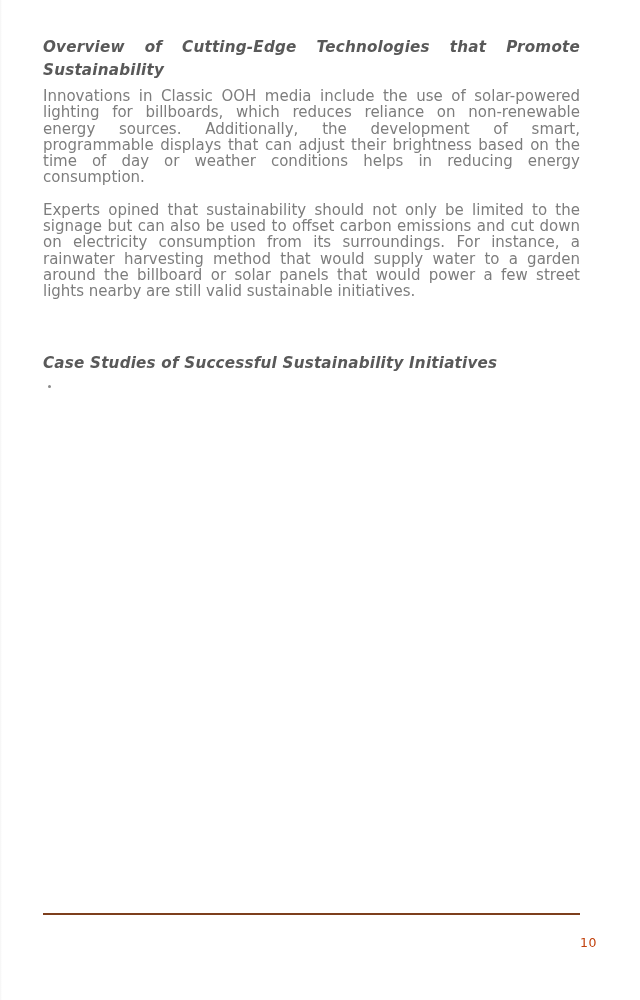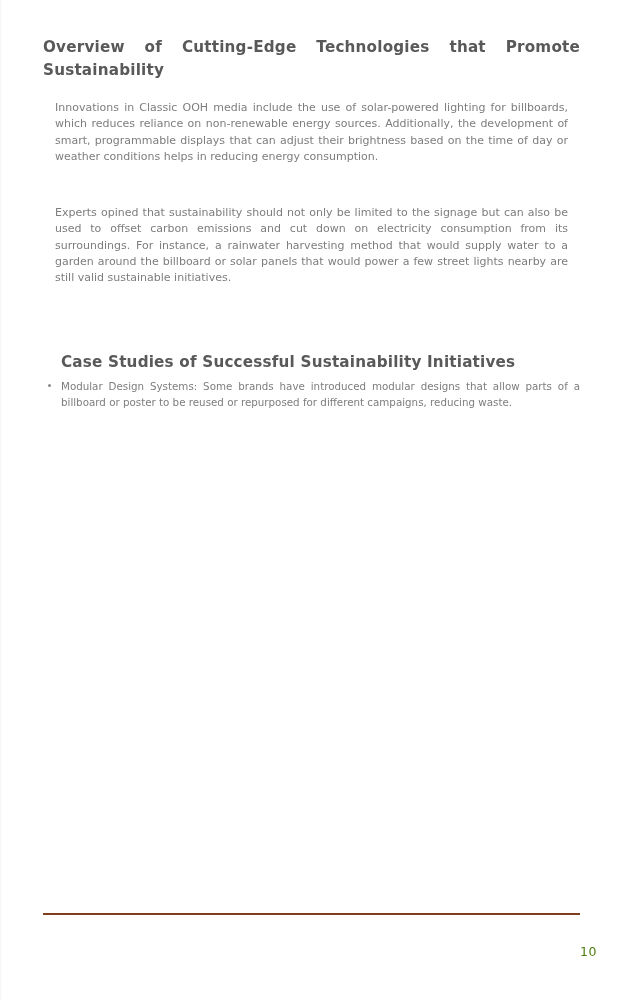--- a/index.html
+++ b/index.html
@@ -25,29 +25,29 @@
   h2.section-heading {
     margin: 0;
     padding: 0;
     font-size: 15.2px;
     font-weight: bold;
     line-height: 23px;
     color: #595959;
     text-align: justify;
     text-align-last: left;
     letter-spacing: 0.2px;
+    font-style: italic;
   }
   h2.section-heading.tight {
     text-align: center;
-    margin-left: 18px;
   }
   p.body-text {
-    margin: 12px;
+    margin: 0;
     padding: 0;
-    font-size: 11px;
+    font-size: 15px;
     line-height: 16.3px;
     color: #7d7d7d;
     text-align: justify;
     text-align-last: left;
     font-weight: normal;
   }
   .gap-after-heading { height: 6px; }
   .gap-para { height: 16px; }
   .gap-big { height: 52px; }
   .gap-small { height: 4px; }
@@ -83,23 +83,22 @@
     width: 537px;
     height: 2.2px;
     background: #7d3f1d;
   }
   .page-number {
     position: absolute;
     right: 43px;
     top: 934px;
     font-size: 12.5px;
     line-height: 18px;
-    color: #4d7c0f;
+    color: #c2410c;
     letter-spacing: 0.5px;
-    margin-top: 9px;
   }
   .edge-shade-left {
     position: absolute;
     left: 0;
     top: 0;
     width: 2px;
     height: 1000px;
     background: linear-gradient(to right, rgba(0,0,0,0.045), rgba(0,0,0,0));
     pointer-events: none;
   }
@@ -126,21 +125,20 @@
     <div class="gap-big"></div>
 
     <h2 class="section-heading tight">Case Studies of Successful Sustainability Initiatives</h2>
 
     <div class="gap-small"></div>
 
 
     <ul class="bullets">
       <li>
         <span class="bullet-dot"></span>
-        <span>Modular Design Systems: Some brands have introduced modular designs that allow parts of a billboard or poster to be reused or repurposed for different campaigns, reducing waste.</span>
       </li>
     </ul>
 
   </div>
 
   <div class="footer-rule"></div>
 
   <div class="page-number">10</div>
 
 </div>

